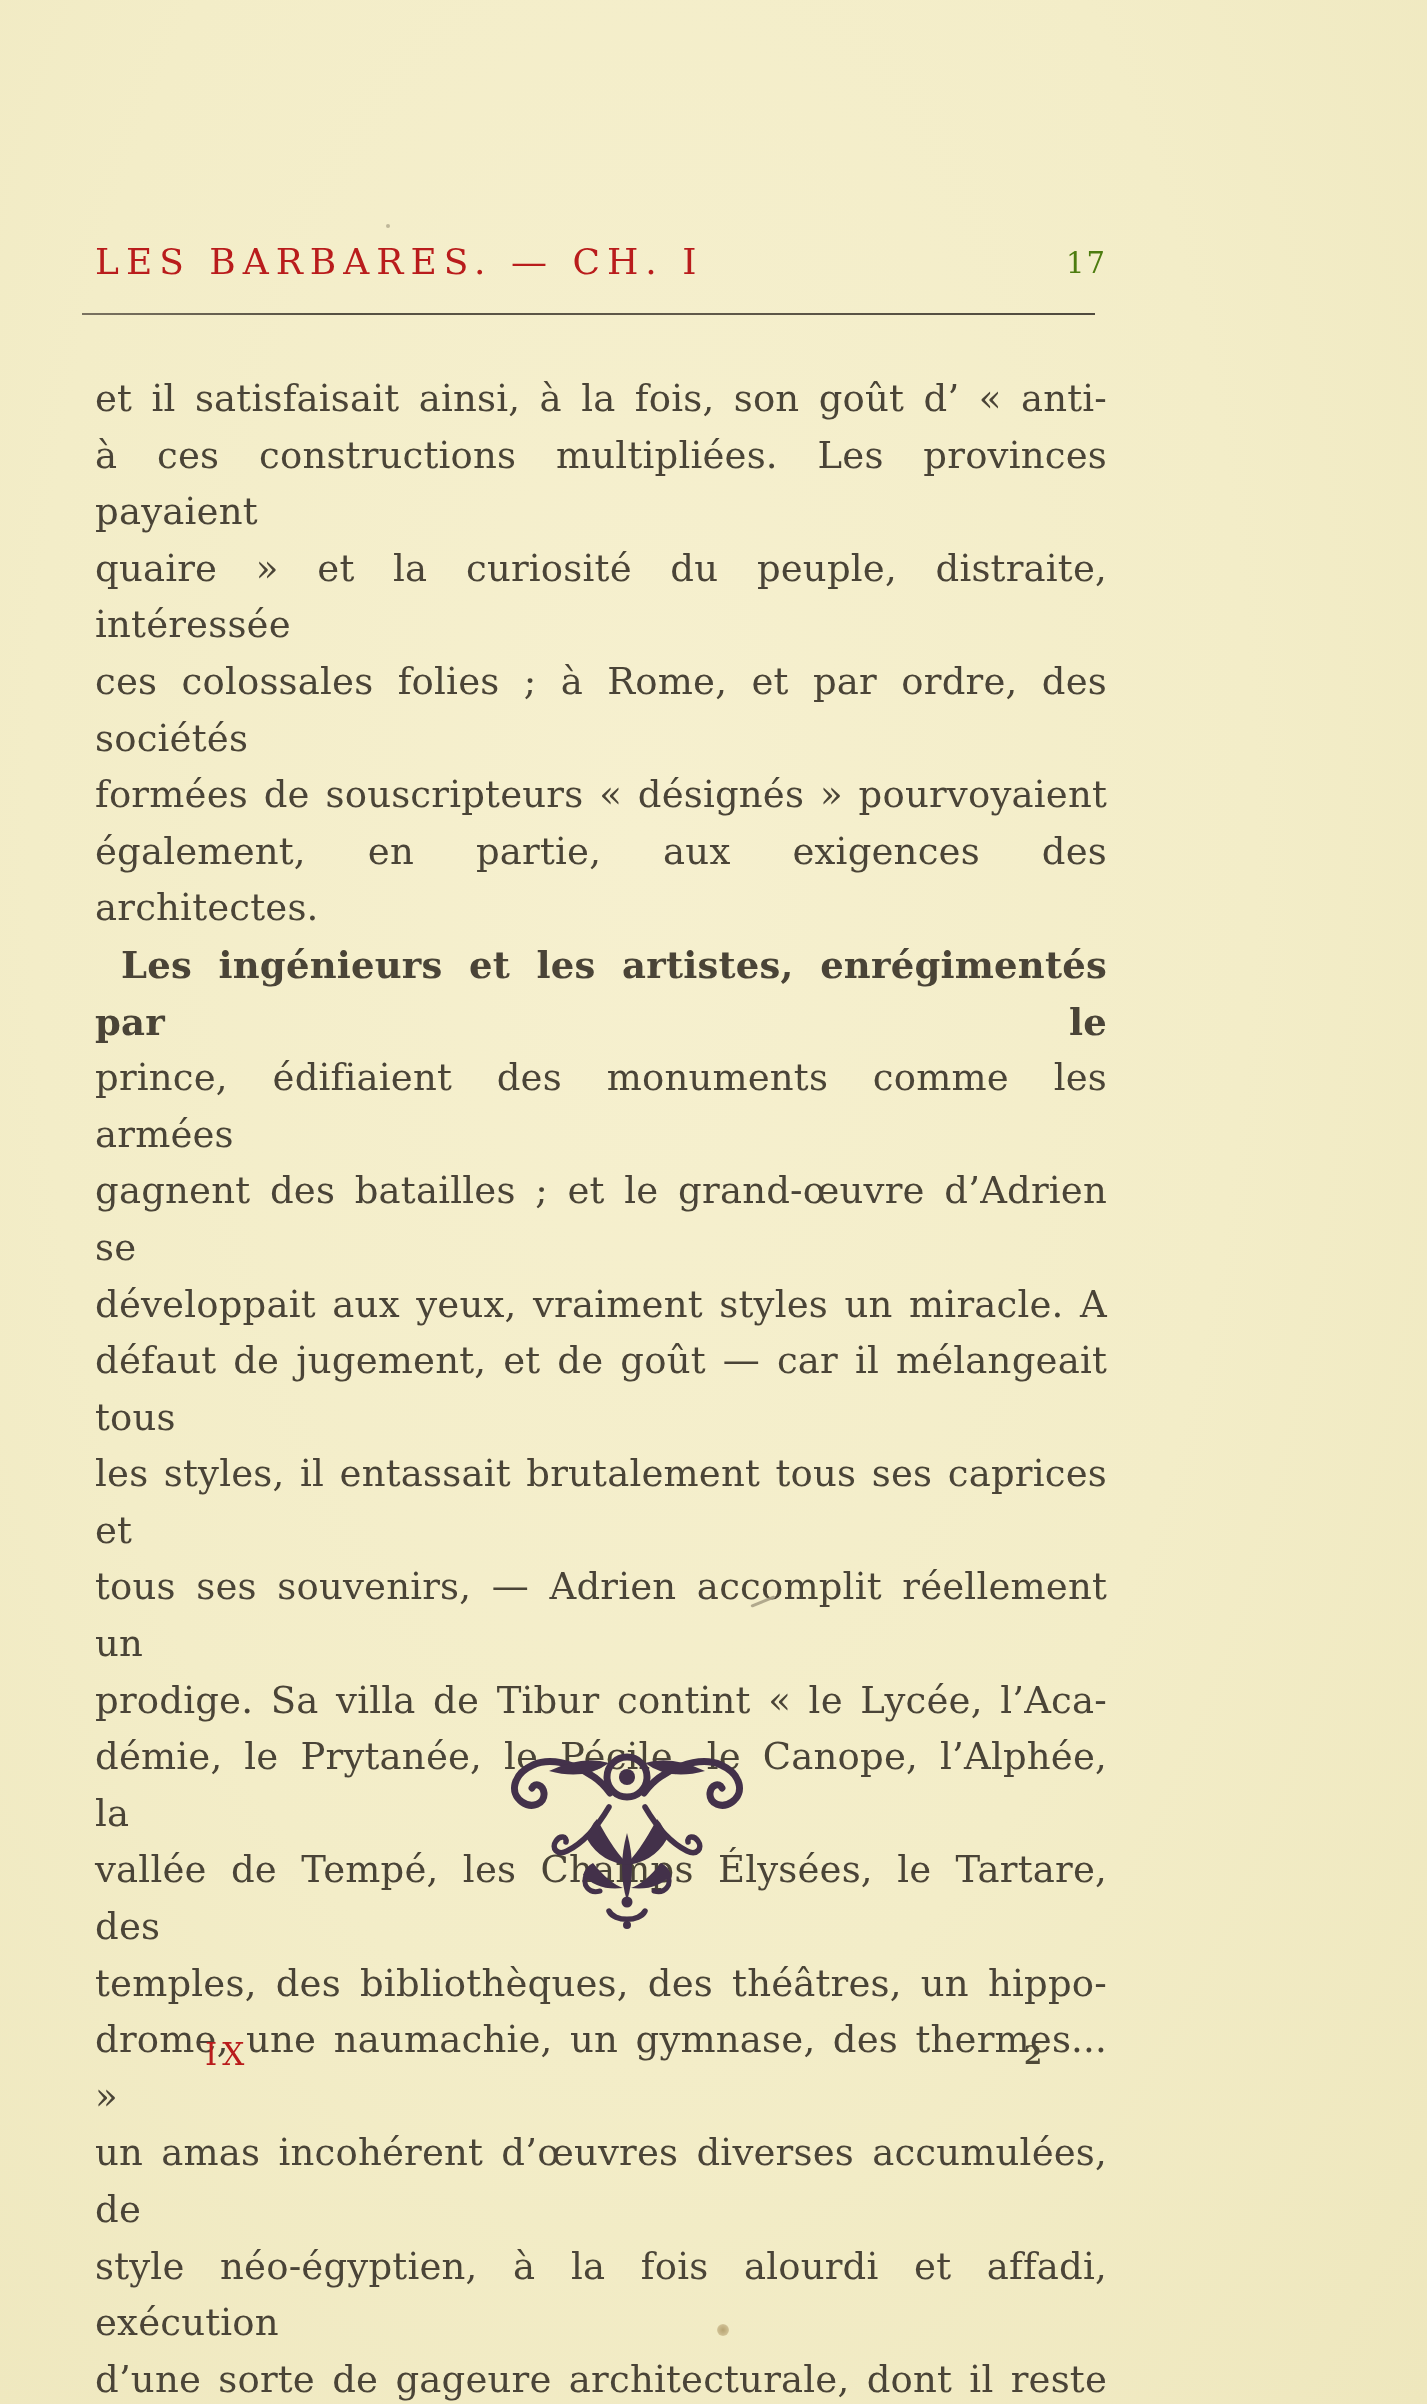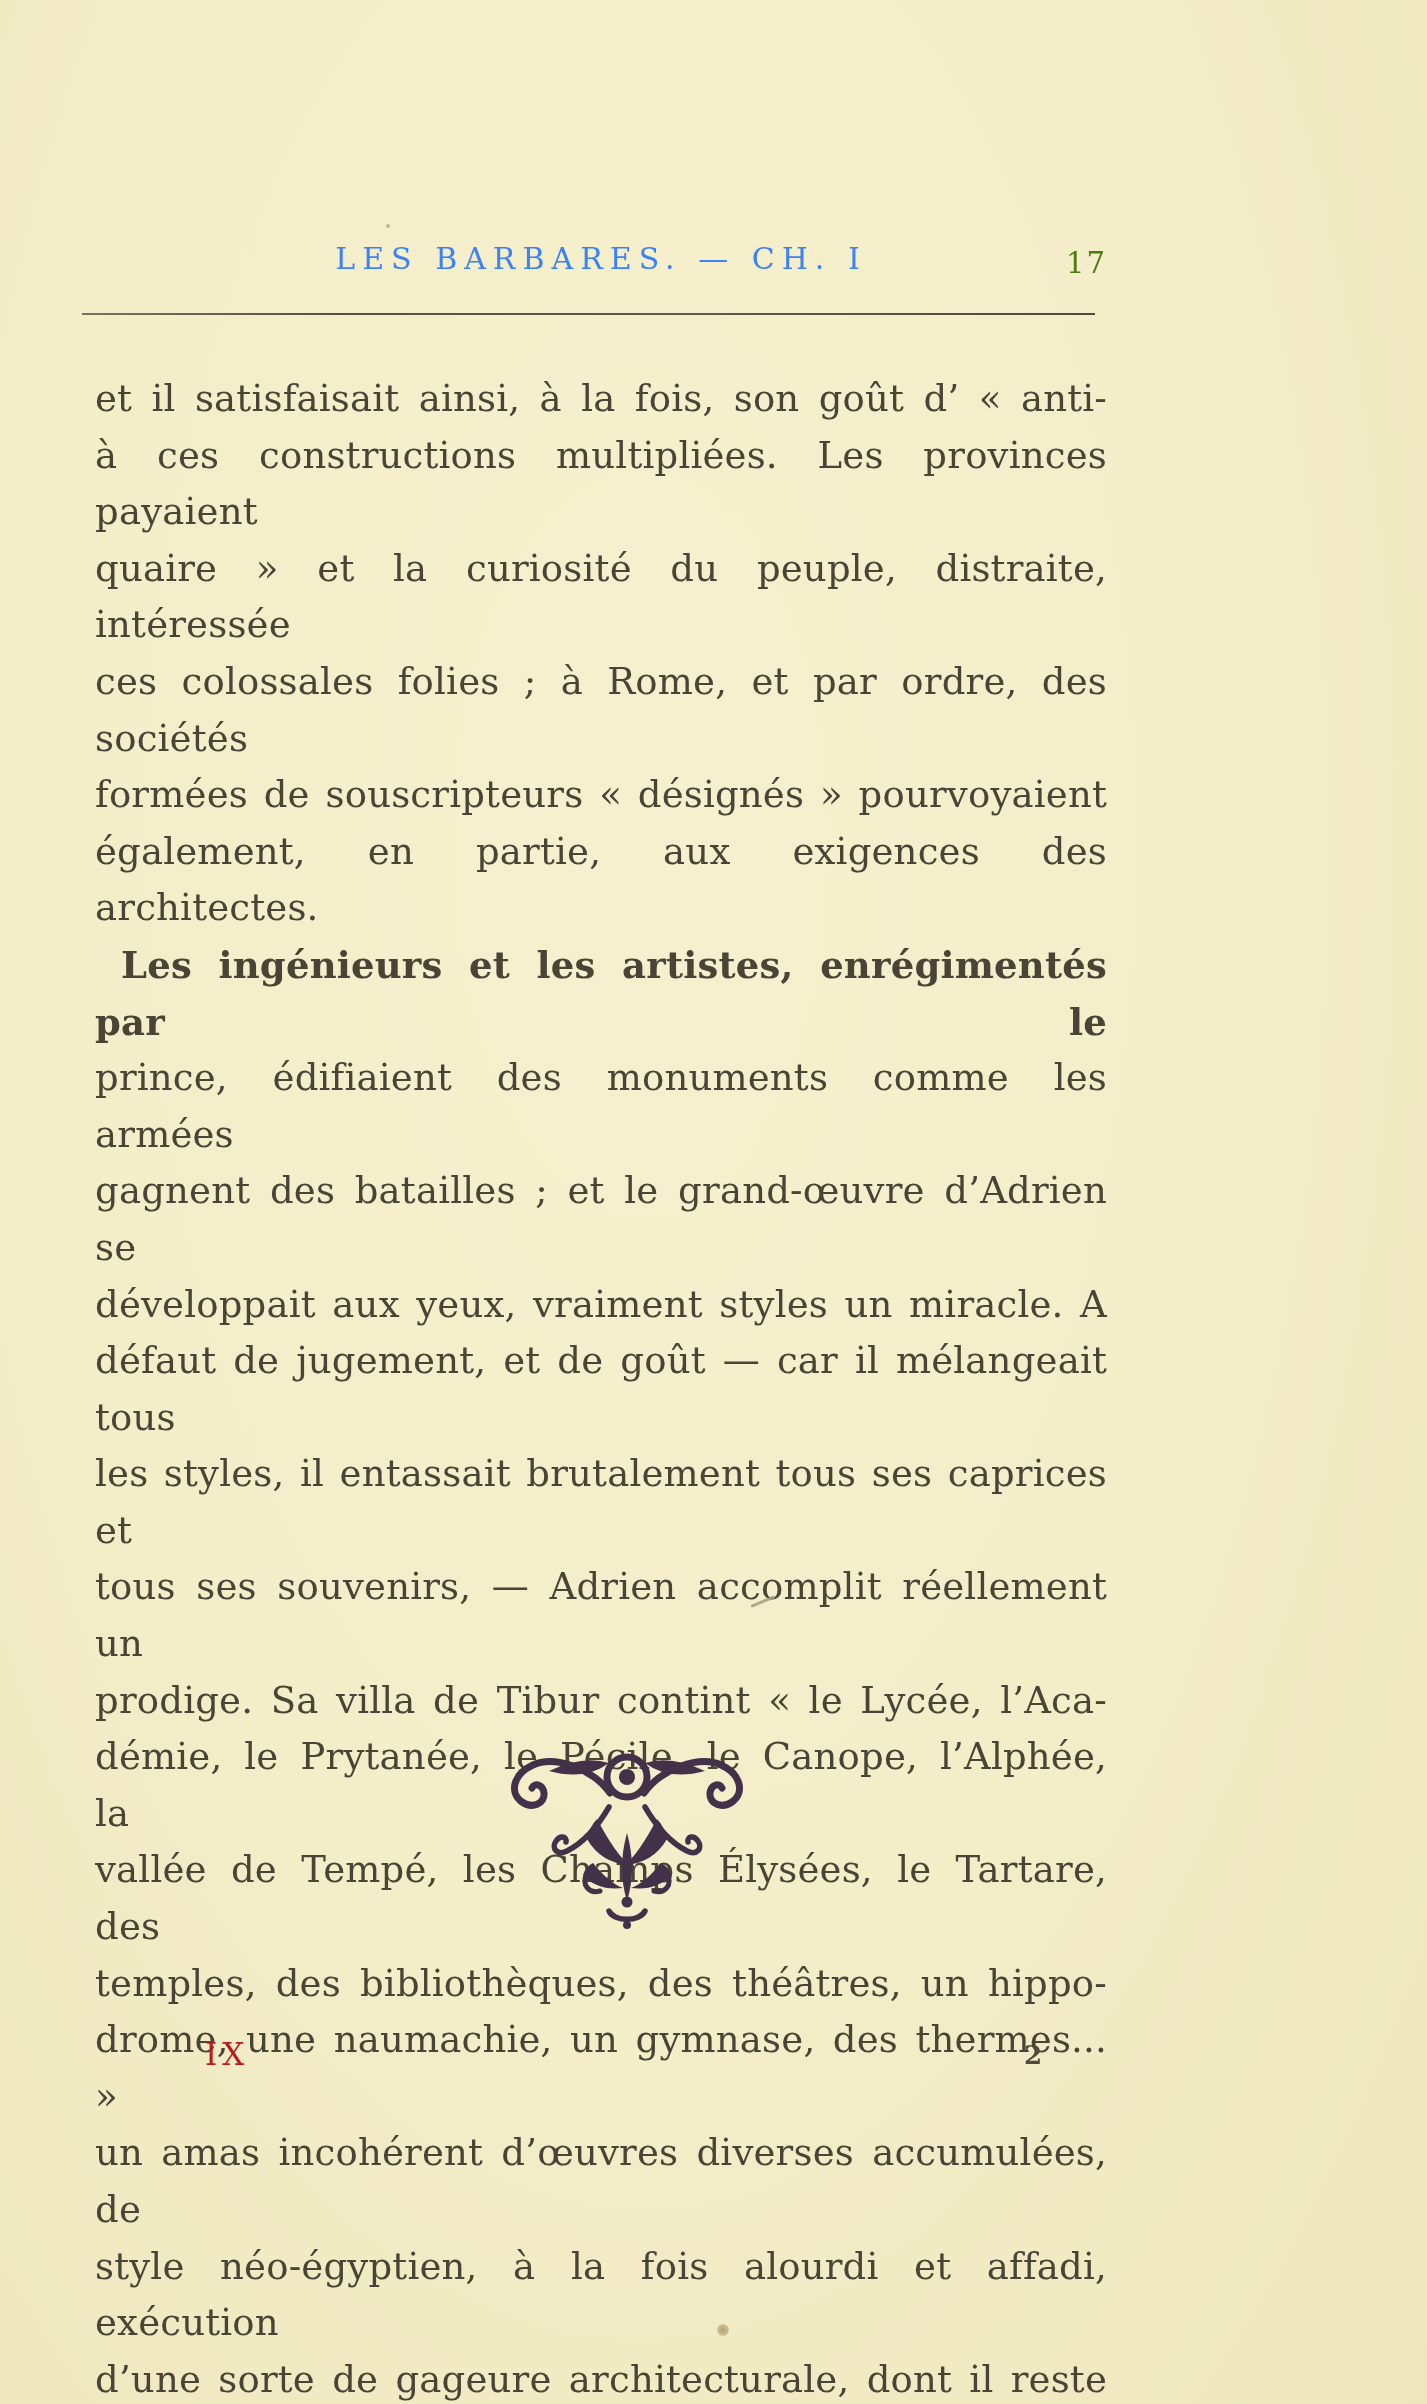--- a/index.html
+++ b/index.html
@@ -20,24 +20,24 @@
   }
   
   .header-row {
     position: absolute;
     left: 95px;
     top: 241px;
     width: 1012px;
     height: 46px;
   }
   .running-title {
-    text-align: center;
-    font-size: 30px;
+    text-align: left;
+    font-size: 36px;
     letter-spacing: 7px;
-    color: #3b82f6;
+    color: #b91c1c;
     white-space: nowrap;
   }
   .page-number {
     position: absolute;
     right: 0px;
     top: 5px;
     font-size: 29px;
     letter-spacing: 2px;
     color: #4d7c0f;
   }

